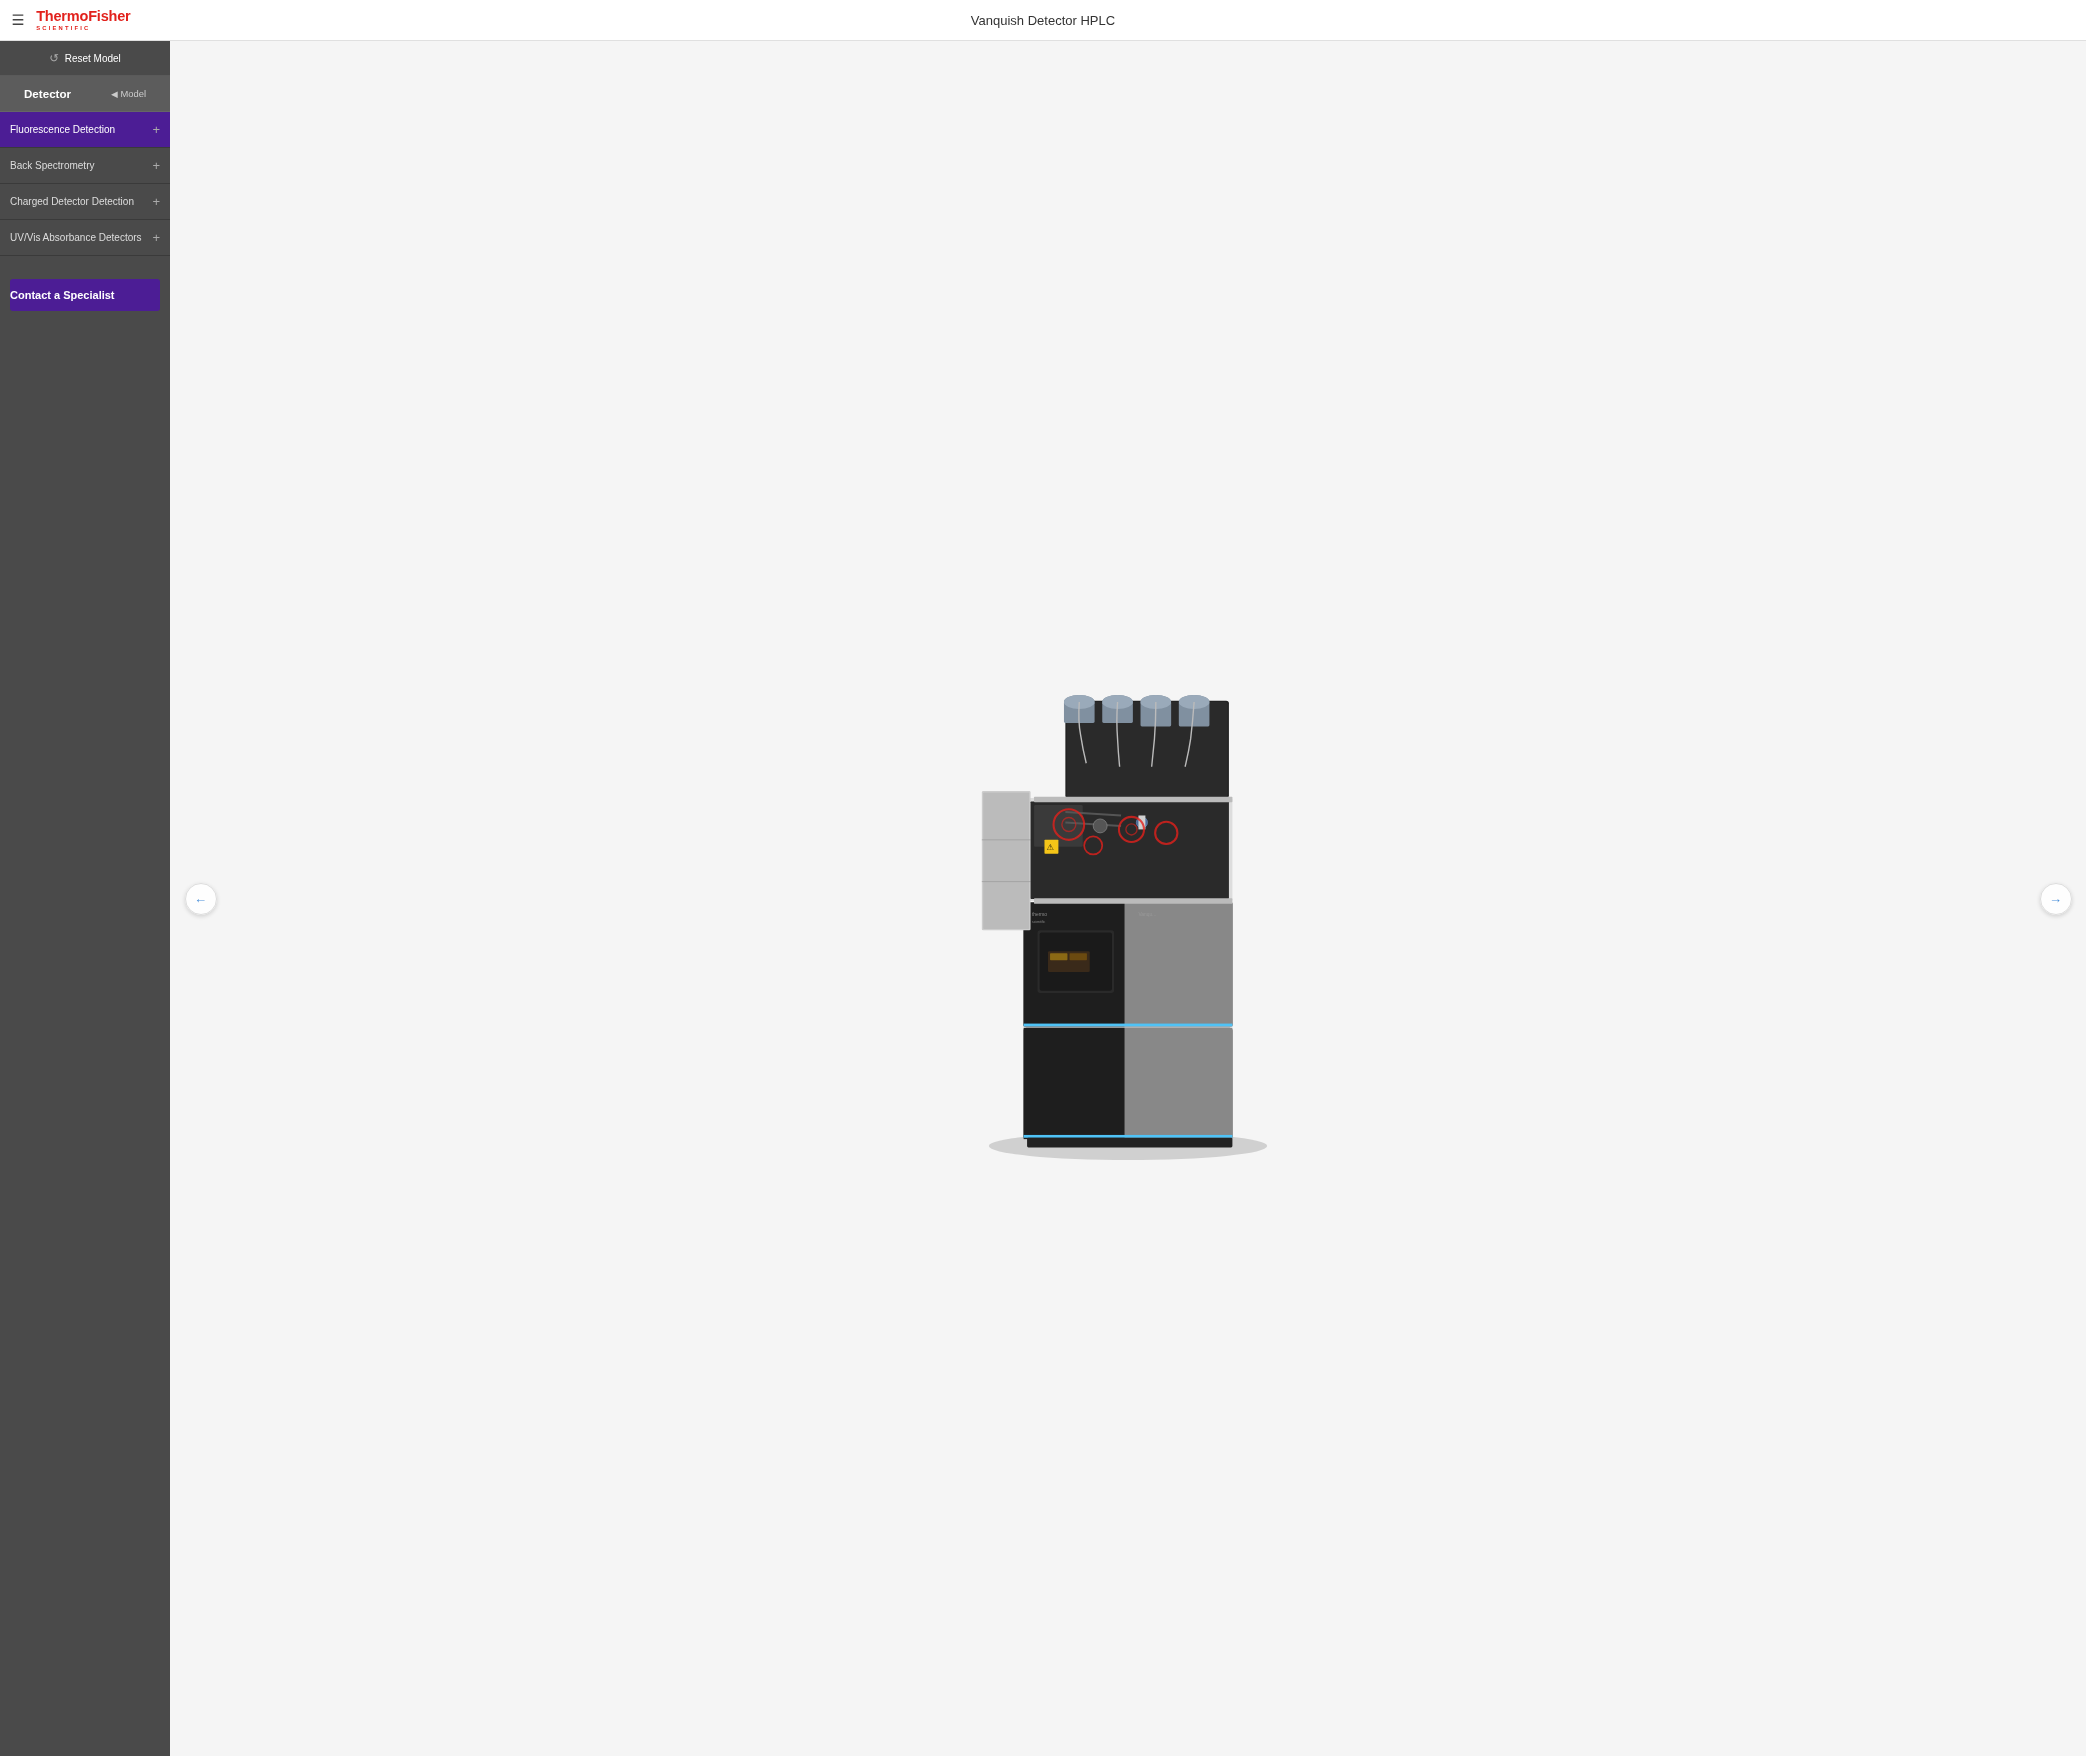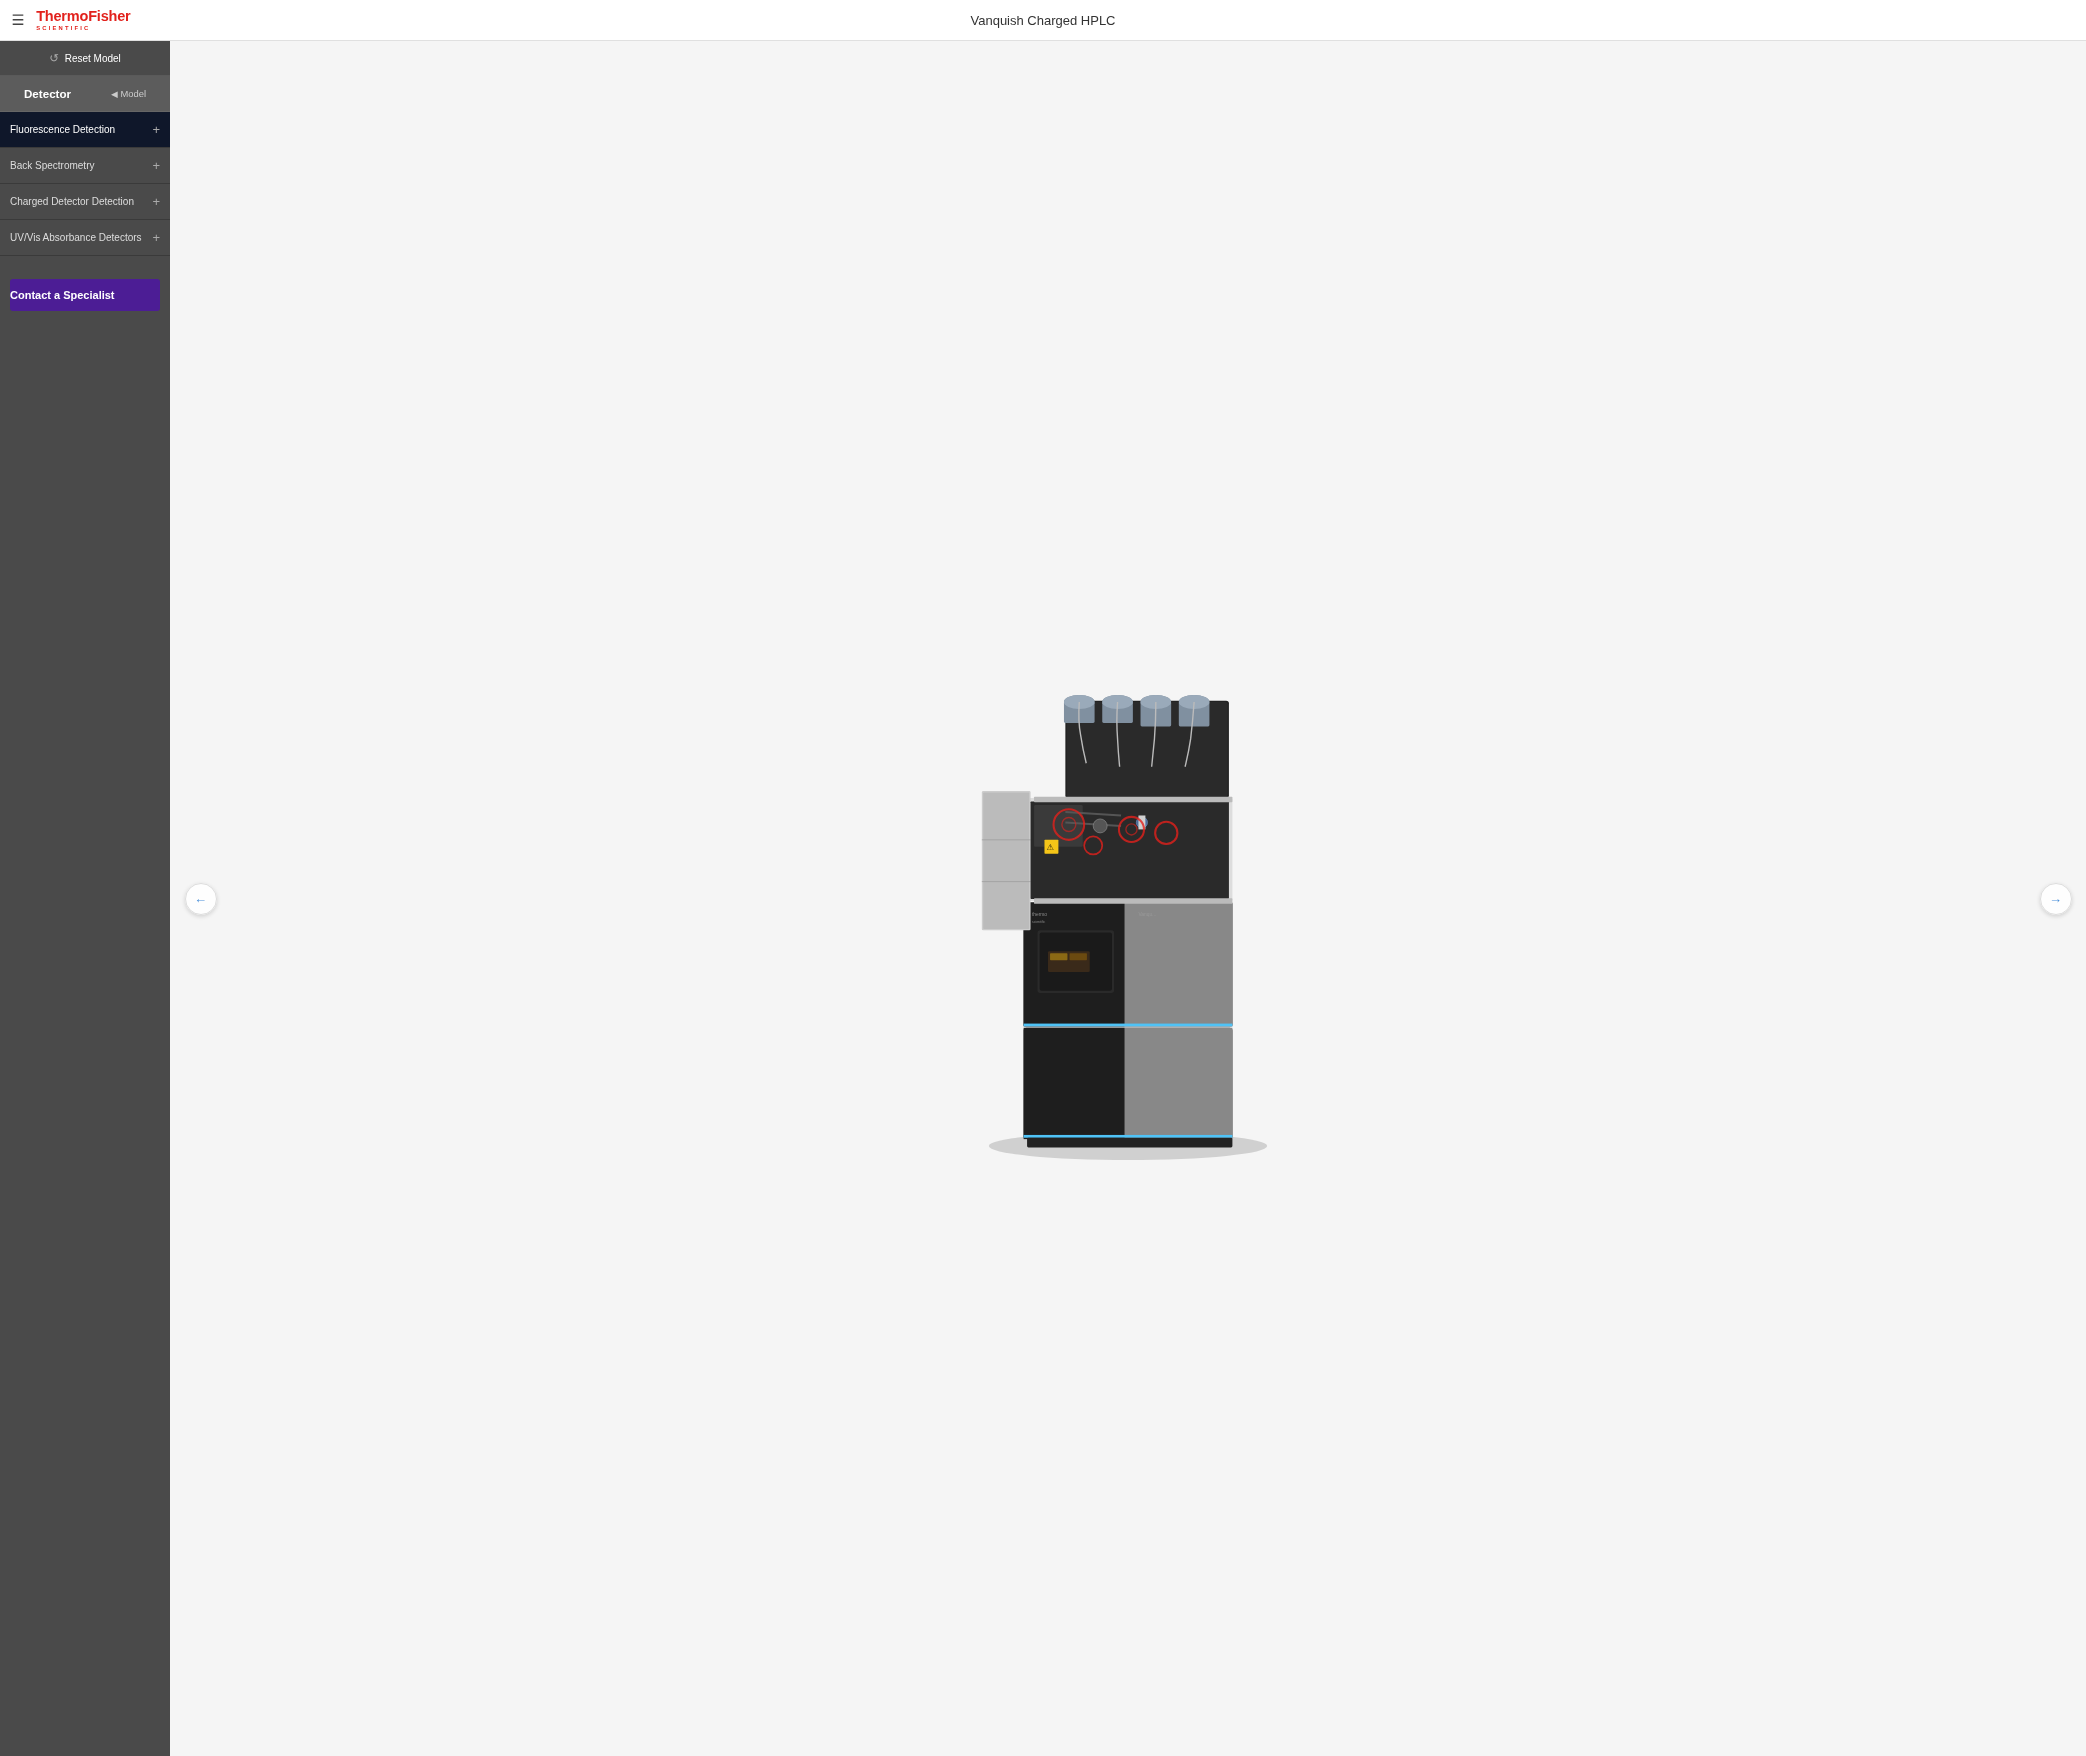--- a/index.html
+++ b/index.html
@@ -105,21 +105,21 @@
       justify-content: space-between;
       padding: 0 10px;
       height: 36px;
       background: #4a4a4a;
       border-bottom: 0.7px solid #3a3a3a;
       cursor: pointer;
       color: #ddd;
       font-size: 10px;
     }
     .menu-item.active {
-      background: #0f172a;
+      background: #4c1d95;
       color: #fff;
     }
     .menu-item-text {
       flex: 1;
     }
     .plus-icon {
       color: #aaa;
       font-size: 13px;
       font-weight: 300;
     }
@@ -191,21 +191,21 @@
 <body>
 
 <header class="header">
   <span class="header-menu-icon">☰</span>
   <div class="header-logo">
     <div style="display:flex; flex-direction:column; line-height:1.1;">
       <span style="color:#e2211c; font-size:14.5px; font-weight:bold; letter-spacing:-0.2px;">ThermoFisher</span>
       <span style="color:#e2211c; font-size:5.8px; letter-spacing:2.2px; font-weight:600;">SCIENTIFIC</span>
     </div>
   </div>
-  <h1 class="header-title">Vanquish Charged HPLC</h1>
+  <h1 class="header-title">Vanquish Detector HPLC</h1>
 </header>
 
 <div class="main-layout">
 
   <aside class="sidebar">
 
     <button class="reset-model-btn">
       <span class="reset-icon">↺</span>
       <span>Reset Model</span>
     </button>

